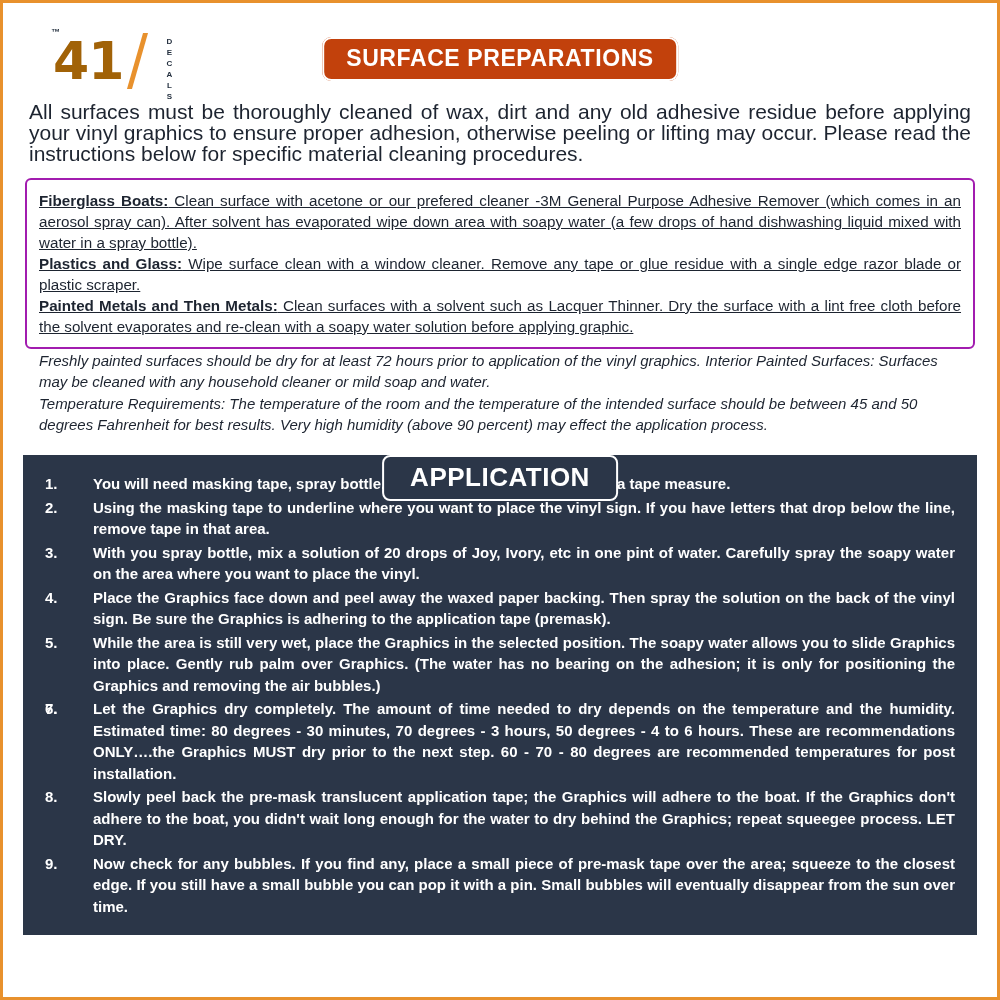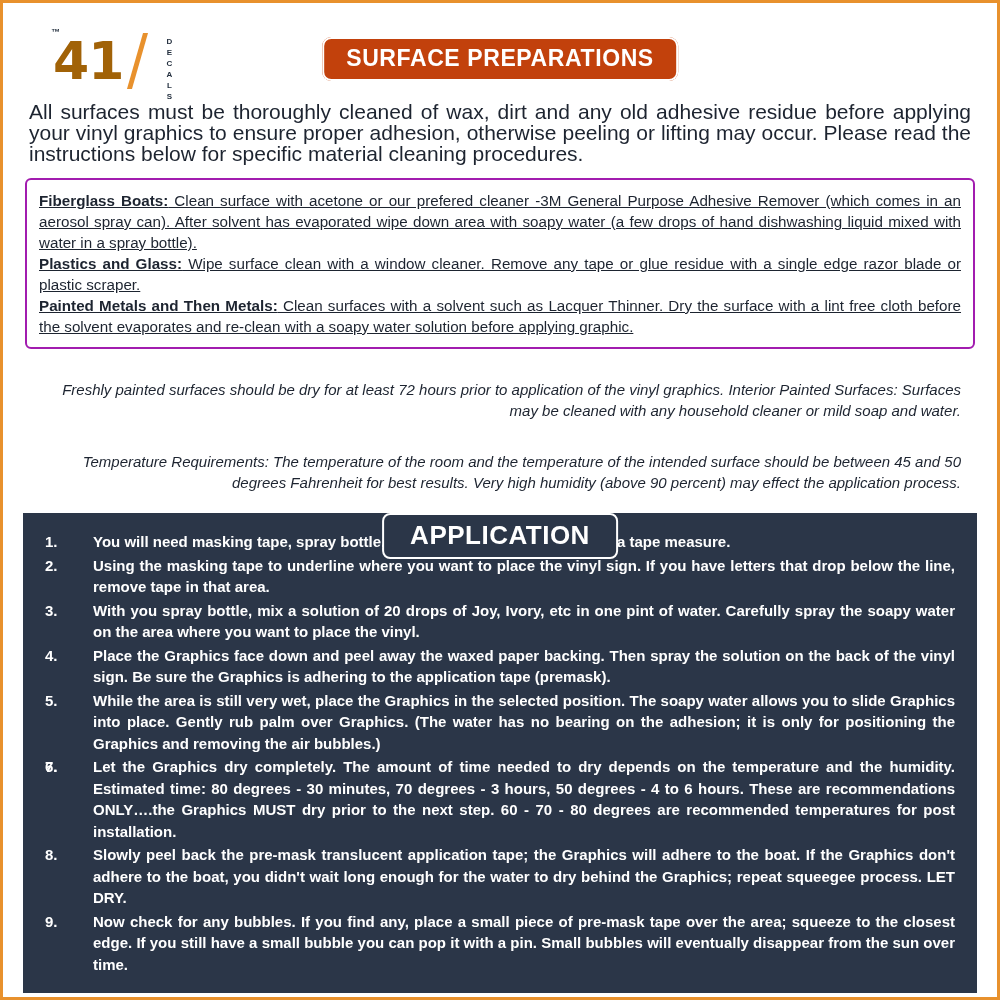--- a/index.html
+++ b/index.html
@@ -122,25 +122,25 @@
   }
   .box p {
     margin: 0;
   }
   .box b {
     font-weight: bold;
   }
 
   
   .note {
-    margin: 30px 16px 0 16px;
+    margin: 1px 16px 0 16px;
     font-style: italic;
     font-size: 15px;
     line-height: 21px;
-    text-align: right;
+    text-align: left;
   }
 
   
   .app-wrap {
     position: relative;
     margin-top: 18px;
   }
   .app-pill {
     position: absolute;
     left: 50%;

